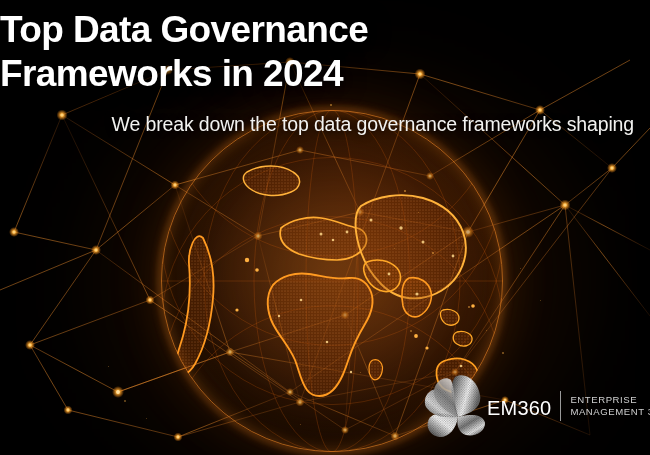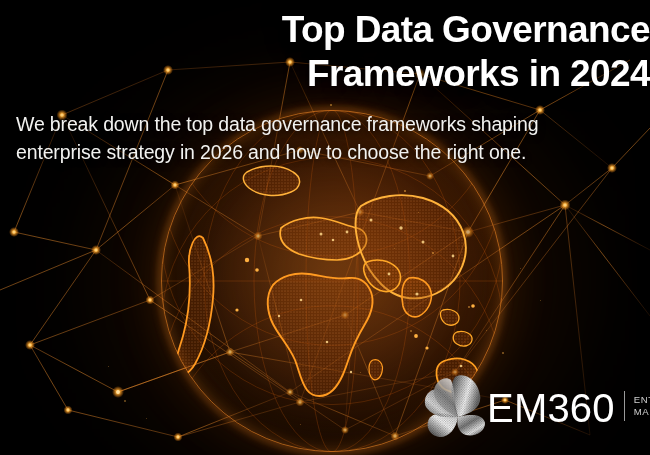--- a/index.html
+++ b/index.html
@@ -82,35 +82,35 @@
 
   
   .net-svg{position:absolute;inset:0;}
 
   
   .dust{position:absolute;border-radius:50%;background:#ffb347;}
 
   
   .headline{
     position:absolute;left:0;right:0;top:8px;
-    text-align:right;
+    text-align:left;
     z-index:9;
   }
   .title-line{
     display:block;
     color:#ffffff;
     font-size:37px;
     line-height:44px;
     font-weight:bold;
     letter-spacing:-0.6px;
     text-shadow:0 1px 9px rgba(0,0,0,0.75), 0 0 22px rgba(0,0,0,0.5);
   }
   .subtitle{
     position:absolute;left:0;right:0;top:110px;
-    text-align:left;
+    text-align:right;
     z-index:9;
     padding:0 16px;
   }
   .sub-line{
     display:block;
     color:#f2f2f0;
     font-size:19.5px;
     line-height:28px;
     font-weight:400;
     letter-spacing:-0.15px;
@@ -125,21 +125,21 @@
     display:flex;align-items:center;
     z-index:10;
   }
   .logo-mark{
     width:64px;height:66px;
     flex:0 0 auto;
     margin-right:2px;
   }
   .logo-word{
     color:#ffffff;
-    font-size:40px;
+    font-size:20px;
     font-weight:400;
     letter-spacing:0.2px;
     line-height:1;
     margin-bottom:-4px;
   }
   .logo-divider{
     width:1px;height:30px;
     background:#9a9a9a;
     margin:0 9px 0 9px;
     align-self:center;
@@ -387,21 +387,20 @@
     </div>
   </div>
 
   <div class="headline">
     <span class="title-line">Top Data Governance</span>
     <span class="title-line">Frameworks in 2024</span>
   </div>
 
   <div class="subtitle">
     <span class="sub-line">We break down the top data governance frameworks shaping</span>
-    <span class="sub-line">enterprise strategy in 2026 and how to choose the right one.</span>
   </div>
 
   <div class="logo">
 
     <svg class="logo-mark" viewBox="0 0 64 66">
       <defs>
         <linearGradient id="pA" x1="0" y1="0" x2="1" y2="0.4">
           <stop offset="0%" stop-color="#3a3a3a"></stop>
             <stop offset="38%" stop-color="#bdbdbd"></stop>
           <stop offset="62%" stop-color="#ffffff"></stop>

